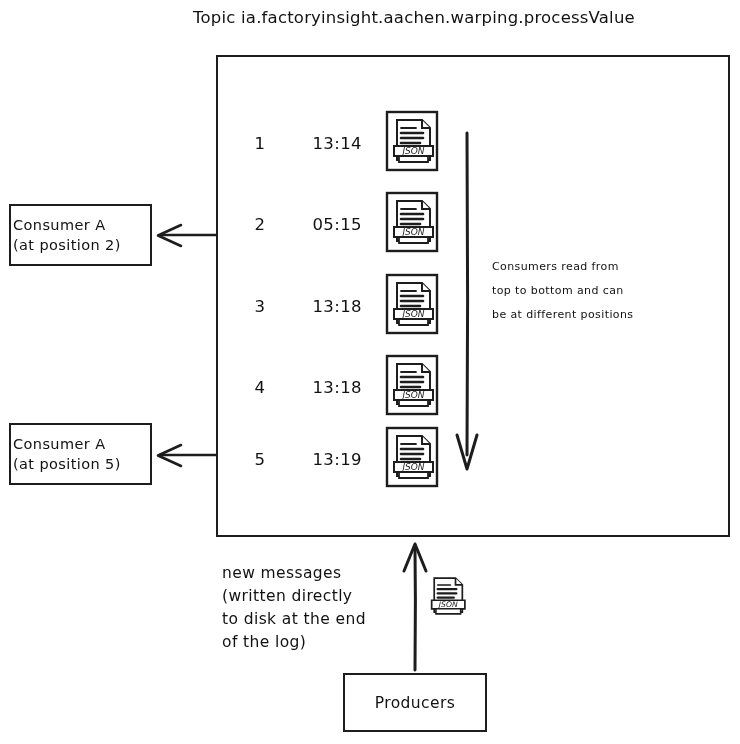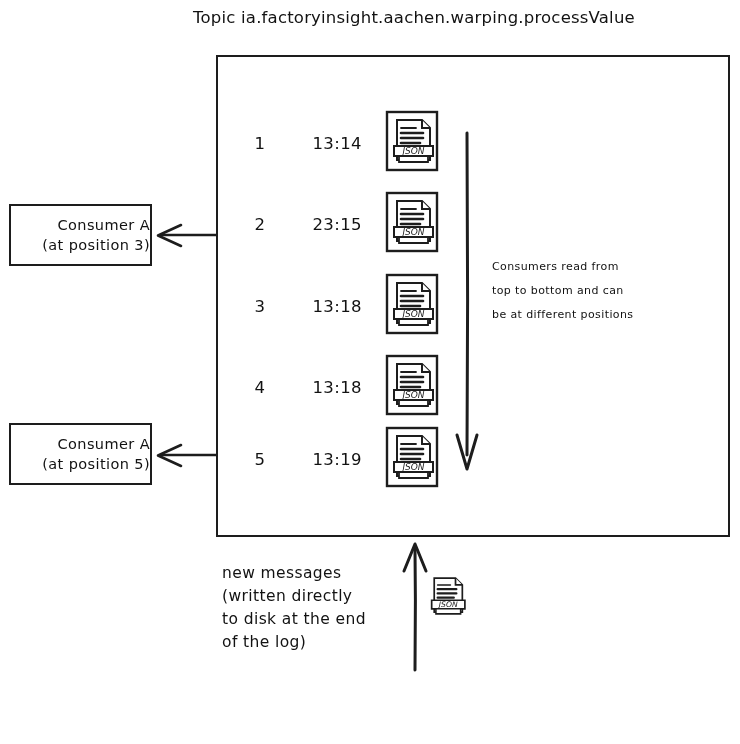--- a/index.html
+++ b/index.html
@@ -84,21 +84,20 @@
     position: absolute;
     width: 143px;
     height: 62px;
     border: 2.2px solid #1d1d1d;
     background: #ffffff;
     box-sizing: border-box;
     display: flex;
     flex-direction: column;
     justify-content: center;
     padding-left: 2px;
-    align-items: flex-end;
   }
   .consumer-line {
     font-size: 14.5px;
     line-height: 20px;
   }
   #consumer-a-box { left: 9px; top: 204px; }
   #consumer-b-box { left: 9px; top: 423px; }
   
   #read-note {
     position: absolute;
@@ -169,21 +168,21 @@
             <path d="M16,23 L38,23" stroke="#1d1d1d" stroke-width="2.6" stroke-linecap="round"></path>
             <path d="M16,28 L38,28" stroke="#1d1d1d" stroke-width="2.6" stroke-linecap="round"></path>
             <path d="M16,33 L35,33" stroke="#1d1d1d" stroke-width="2.6" stroke-linecap="round"></path>
             <path d="M9,36 L48,36 L48,46 L9,46 Z" fill="#ffffff" stroke="#1d1d1d" stroke-width="2"></path>
             <text x="28.5" y="44" font-family="DejaVu Sans, sans-serif" font-size="9" font-style="italic" text-anchor="middle" fill="#1d1d1d">JSON</text>
             <path d="M14,46 L43,46 L43,52 L14,52 Z" fill="#ffffff" stroke="#1d1d1d" stroke-width="1.8"></path>
           </svg></div>
       </div>
       <div class="msg-row" style="top: 186px;">
         <div class="msg-index hand">2</div>
-        <div class="msg-time hand">23:15</div>
+        <div class="msg-time hand">05:15</div>
         <div class="msg-icon"><svg width="54" height="62" viewBox="0 0 54 62">
             <rect x="2" y="2" width="50" height="58" fill="#ffffff" stroke="#1d1d1d" stroke-width="2.4"></rect>
             <path d="M12,10 L37,10 L45,18 L45,50 L12,50 Z" fill="#ffffff" stroke="#1d1d1d" stroke-width="2"></path>
             <path d="M37,10 L37,18 L45,18" fill="#ffffff" stroke="#1d1d1d" stroke-width="2"></path>
             <path d="M16,18 L31,18" stroke="#1d1d1d" stroke-width="1.8" stroke-linecap="round"></path>
             <path d="M16,23 L38,23" stroke="#1d1d1d" stroke-width="2.6" stroke-linecap="round"></path>
             <path d="M16,28 L38,28" stroke="#1d1d1d" stroke-width="2.6" stroke-linecap="round"></path>
             <path d="M16,33 L35,33" stroke="#1d1d1d" stroke-width="2.6" stroke-linecap="round"></path>
             <path d="M9,36 L48,36 L48,46 L9,46 Z" fill="#ffffff" stroke="#1d1d1d" stroke-width="2"></path>
             <text x="28.5" y="44" font-family="DejaVu Sans, sans-serif" font-size="9" font-style="italic" text-anchor="middle" fill="#1d1d1d">JSON</text>
@@ -235,37 +234,40 @@
             <path d="M16,33 L35,33" stroke="#1d1d1d" stroke-width="2.6" stroke-linecap="round"></path>
             <path d="M9,36 L48,36 L48,46 L9,46 Z" fill="#ffffff" stroke="#1d1d1d" stroke-width="2"></path>
             <text x="28.5" y="44" font-family="DejaVu Sans, sans-serif" font-size="9" font-style="italic" text-anchor="middle" fill="#1d1d1d">JSON</text>
             <path d="M14,46 L43,46 L43,52 L14,52 Z" fill="#ffffff" stroke="#1d1d1d" stroke-width="1.8"></path>
           </svg></div>
       </div>
     </div>
 
   <div id="consumer-a-box" class="consumer-box">
     <div class="consumer-line hand">Consumer A</div>
-    <div class="consumer-line hand">(at position 3)</div>
+    <div class="consumer-line hand">(at position 2)</div>
   </div>
 
   <div id="consumer-b-box" class="consumer-box">
     <div class="consumer-line hand">Consumer A</div>
     <div class="consumer-line hand">(at position 5)</div>
   </div>
 
   <div id="read-note" class="hand">Consumers read from
 top to bottom and can
 be at different positions</div>
 
   <div id="producer-note" class="hand">new messages
 (written directly
 to disk at the end
 of the log)</div>
 
+  <div id="producers-box">
+    <span id="producers-label" class="hand">Producers</span>
+  </div>
 
   <div id="producer-icon"><svg width="46" height="58" viewBox="0 0 54 62">
         <path d="M12,10 L37,10 L45,18 L45,50 L12,50 Z" fill="#ffffff" stroke="#1d1d1d" stroke-width="2"></path>
         <path d="M37,10 L37,18 L45,18" fill="#ffffff" stroke="#1d1d1d" stroke-width="2"></path>
         <path d="M16,18 L31,18" stroke="#1d1d1d" stroke-width="1.8" stroke-linecap="round"></path>
         <path d="M16,23 L38,23" stroke="#1d1d1d" stroke-width="2.6" stroke-linecap="round"></path>
         <path d="M16,28 L38,28" stroke="#1d1d1d" stroke-width="2.6" stroke-linecap="round"></path>
         <path d="M16,33 L35,33" stroke="#1d1d1d" stroke-width="2.6" stroke-linecap="round"></path>
         <path d="M9,36 L48,36 L48,46 L9,46 Z" fill="#ffffff" stroke="#1d1d1d" stroke-width="2"></path>
         <text x="28.5" y="44" font-family="DejaVu Sans, sans-serif" font-size="9" font-style="italic" text-anchor="middle" fill="#1d1d1d">JSON</text>

